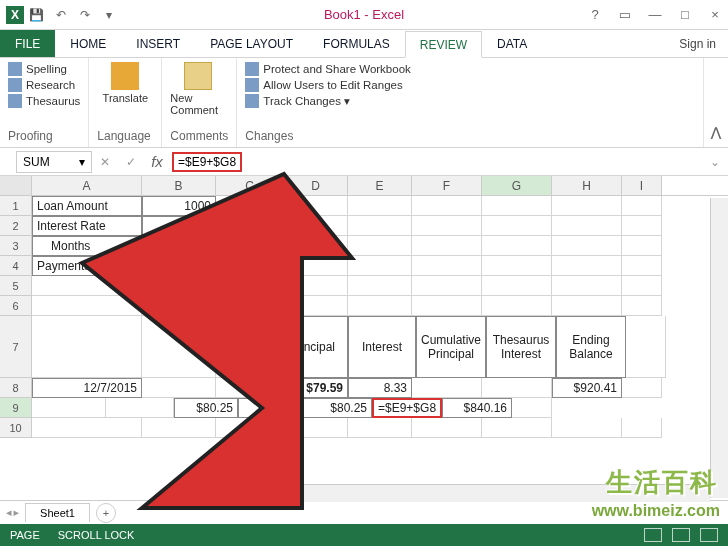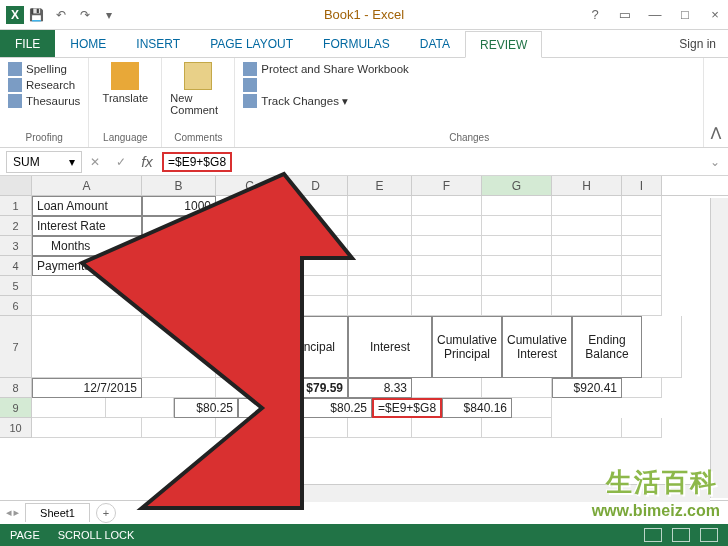--- a/index.html
+++ b/index.html
@@ -2,41 +2,41 @@
 <html><head>
 <meta charset="utf-8">
 <style>
 *{box-sizing:border-box;margin:0;padding:0;font-family:"Segoe UI",Arial,sans-serif}
 body{width:728px;height:546px;overflow:hidden;background:#fff;position:relative}
 .titlebar{height:30px;background:#fff;border-bottom:1px solid #d4d4d4;display:flex;align-items:center;position:relative}
 .qat{display:flex;gap:2px;padding-left:6px;align-items:center}
 .xl-icon{width:18px;height:18px;background:#217346;display:flex;align-items:center;justify-content:center;color:#fff;font-size:11px;font-weight:bold;position:relative}
 .xl-icon::before{content:"X";color:#fff;font-size:12px}
 .qat-btn{width:22px;height:22px;display:flex;align-items:center;justify-content:center;color:#666;font-size:12px}
-.title{position:absolute;left:50%;transform:translateX(-50%);font-size:13px;color:#a16207}
+.title{position:absolute;left:50%;transform:translateX(-50%);font-size:13px;color:#be185d}
 .wincontrols{position:absolute;right:0;display:flex;align-items:center;gap:4px}
 .wc{width:26px;height:22px;display:flex;align-items:center;justify-content:center;color:#666;font-size:13px}
 .tabs{height:28px;background:#fff;display:flex;align-items:flex-end;border-bottom:1px solid #d4d4d4}
-.tab{padding:6px 14px 5px;font-size:12px;color:#0369a1;border:1px solid transparent}
+.tab{padding:6px 14px 5px;font-size:12px;color:#0f172a;border:1px solid transparent}
 .tab.file{background:#217346;color:#fff}
 .tab.active{border:1px solid #d4d4d4;border-bottom-color:#fff;margin-bottom:-1px;color:#217346}
 .signin{margin-left:auto;padding:6px 12px;font-size:12px;color:#444}
 .ribbon{height:90px;background:#fff;border-bottom:1px solid #d4d4d4;display:flex}
 .group{border-right:1px solid #e5e5e5;padding:4px 8px;display:flex;flex-direction:column;justify-content:space-between}
-.group-label{font-size:10px;color:#666;text-align:center;padding-top:2px}
+.group-label{font-size:12px;color:#666;text-align:left;padding-top:2px}
 .group-items{display:flex;gap:8px}
 .group-col{display:flex;flex-direction:column;gap:2px;font-size:11.5px;color:#333}
 .ritem{display:flex;align-items:center;gap:4px;white-space:nowrap}
 .ricon{width:14px;height:14px;background:#7b9cc4;display:inline-block}
 .bigbtn{display:flex;flex-direction:column;align-items:center;justify-content:center;gap:2px;font-size:11px;color:#333;width:56px}
 .bigicon{width:28px;height:28px;background:#e8a838}
 .bigicon.c{background:#e8d088;border:1px solid #c4a848}
 .ribbon-collapse{width:24px;display:flex;align-items:flex-end;justify-content:center;padding-bottom:4px;color:#666}
 .fbar{height:28px;border-bottom:1px solid #d4d4d4;display:flex;align-items:center;font-size:12px}
-.namebox{width:76px;height:22px;border:1px solid #ccc;margin-left:6px;display:flex;align-items:center;padding:0 6px;justify-content:space-between}
+.namebox{width:76px;height:22px;border:1px solid #ccc;margin-left:16px;display:flex;align-items:center;padding:0 6px;justify-content:space-between}
 .fbtn{width:26px;height:22px;display:flex;align-items:center;justify-content:center;color:#999}
 .fx{font-style:italic;font-size:15px;color:#666}
 .formula-wrap{border:2px solid #d93030;padding:0 4px;height:20px;display:flex;align-items:center;margin-left:2px}
 .spreadsheet{position:relative}
 .colheads{display:flex;height:20px;border-bottom:1px solid #ccc}
 .corner{width:32px;border-right:1px solid #ccc;background:#e6e6e6}
 .ch{border-right:1px solid #ccc;background:#f0f0f0;display:flex;align-items:center;justify-content:center;font-size:12px;color:#555}
 .ch.sel{background:#d4ead4}
 .rows{}
 .row{display:flex;height:20px}
@@ -81,22 +81,22 @@
     <span class="wc">×</span>
   </div>
 </div>
 
 <div class="tabs">
   <div class="tab file">FILE</div>
   <div class="tab">HOME</div>
   <div class="tab">INSERT</div>
   <div class="tab">PAGE LAYOUT</div>
   <div class="tab">FORMULAS</div>
+  <div class="tab active">REVIEW</div>
   <div class="tab">DATA</div>
-  <div class="tab active">REVIEW</div>
   <div class="signin">Sign in</div>
 </div>
 
 <div class="ribbon">
   <div class="group">
     <div class="group-col">
       <div class="ritem">
           <span class="ricon"></span>
           <span>Spelling</span>
         </div>
@@ -127,20 +127,21 @@
   </div>
   <div class="group" style="flex:1">
     <div class="group-items">
       <div class="group-col">
         <div class="ritem">
             <span class="ricon"></span>
             <span>Protect and Share Workbook</span>
           </div>
         <div class="ritem">
             <span class="ricon"></span>
+            <span>Allow Users to Edit Ranges</span>
           </div>
         <div class="ritem">
             <span class="ricon"></span>
             <span>Track Changes ▾</span>
           </div>
       </div>
     </div>
     <div class="group-label">Changes</div>
   </div>
   <div class="ribbon-collapse">ᐱ</div>
@@ -245,23 +246,23 @@
         <div class="cell" style="width: 70px;"></div>
         <div class="cell" style="width: 70px;"></div>
         <div class="cell" style="width: 40px;"></div>
       </div>
       <div class="row tall">
         <div class="rh">7</div>
         <div class="cell c" style="width: 110px;"></div>
         <div class="cell c" style="width: 74px;"></div>
         <div class="cell c" style="width: 68px;"></div>
         <div class="cell b c" style="width: 64px;">rincipal</div>
-        <div class="cell b c" style="width: 84px;">Interest</div>
+        <div class="cell b c" style="width: 68px;">Interest</div>
         <div class="cell b c" style="width: 70px;">Cumulative Principal</div>
-        <div class="cell b c" style="width: 70px;">Cumulative Interest</div>
+        <div class="cell b c" style="width: 70px;">Thesaurus Interest</div>
         <div class="cell b c" style="width: 70px;">Ending Balance</div>
         <div class="cell c" style="width: 40px;"></div>
       </div>
       <div class="row">
         <div class="rh">8</div>
         <div class="cell b r" style="width: 110px;">12/7/2015</div>
         <div class="cell" style="width: 74px;"></div>
         <div class="cell" style="width: 68px;"></div>
         <div class="cell b r" style="width: 64px; font-weight: bold;">$79.59</div>
         <div class="cell b r" style="width: 64px;">8.33</div>

